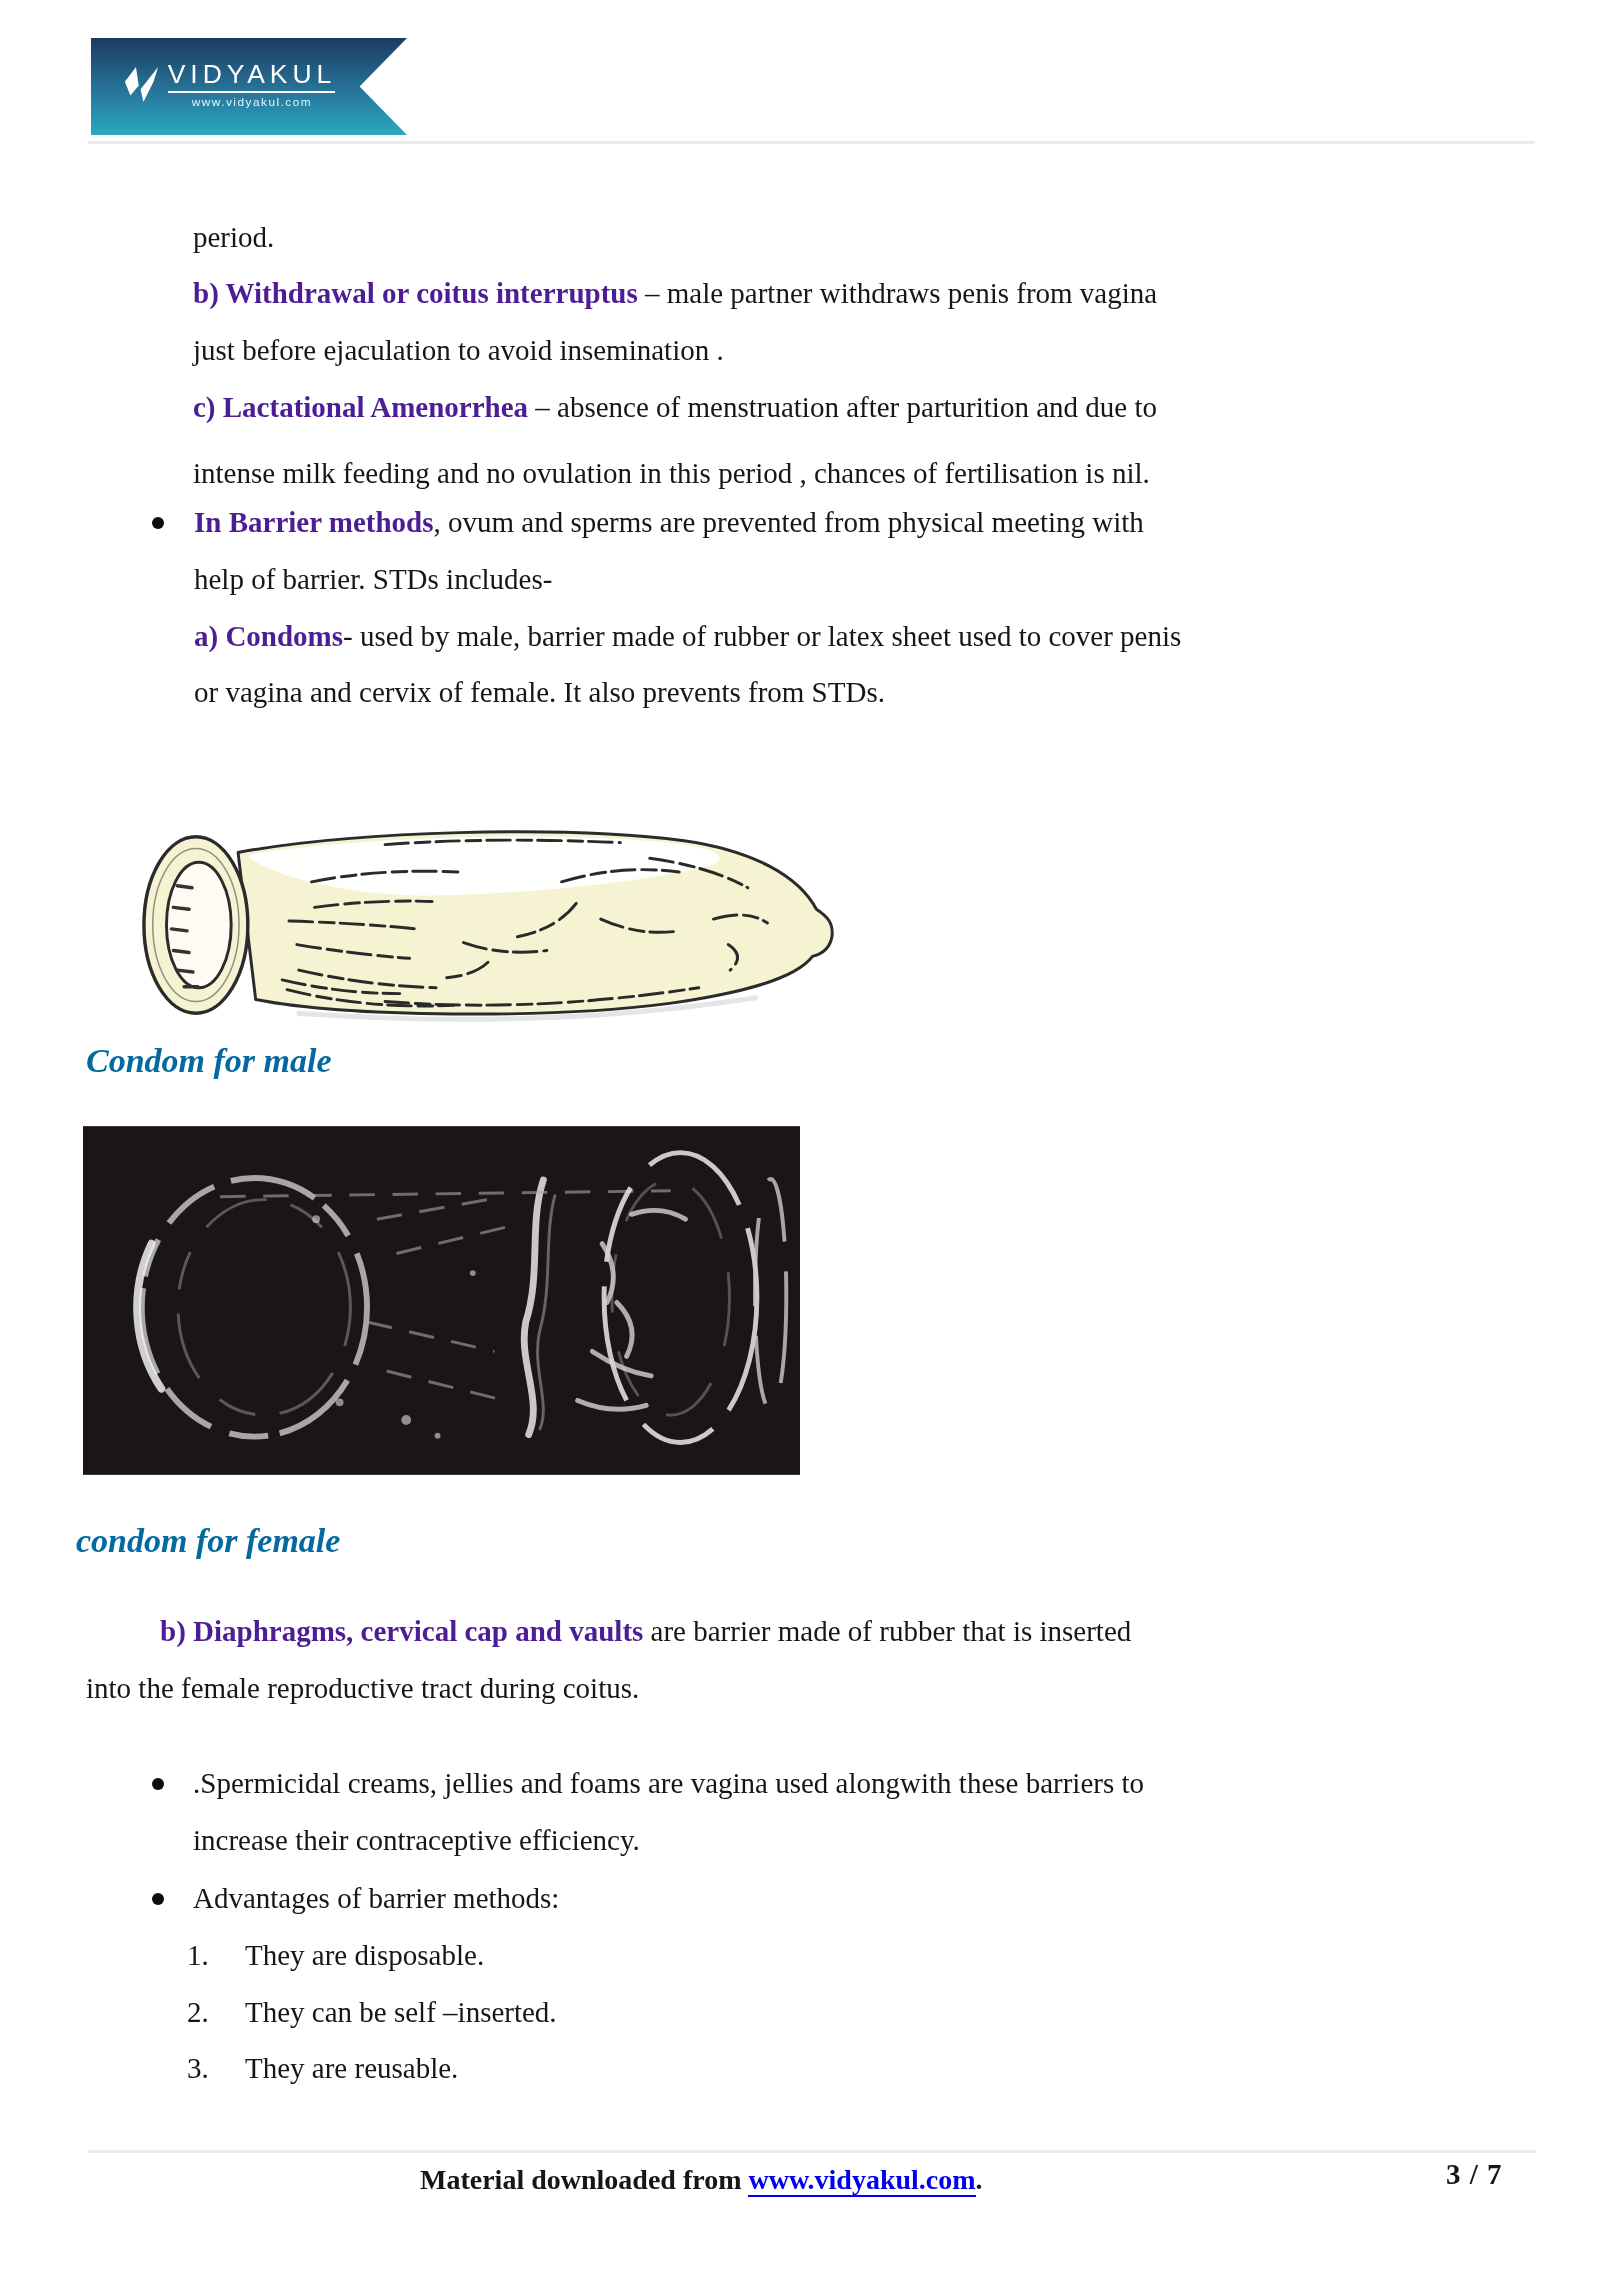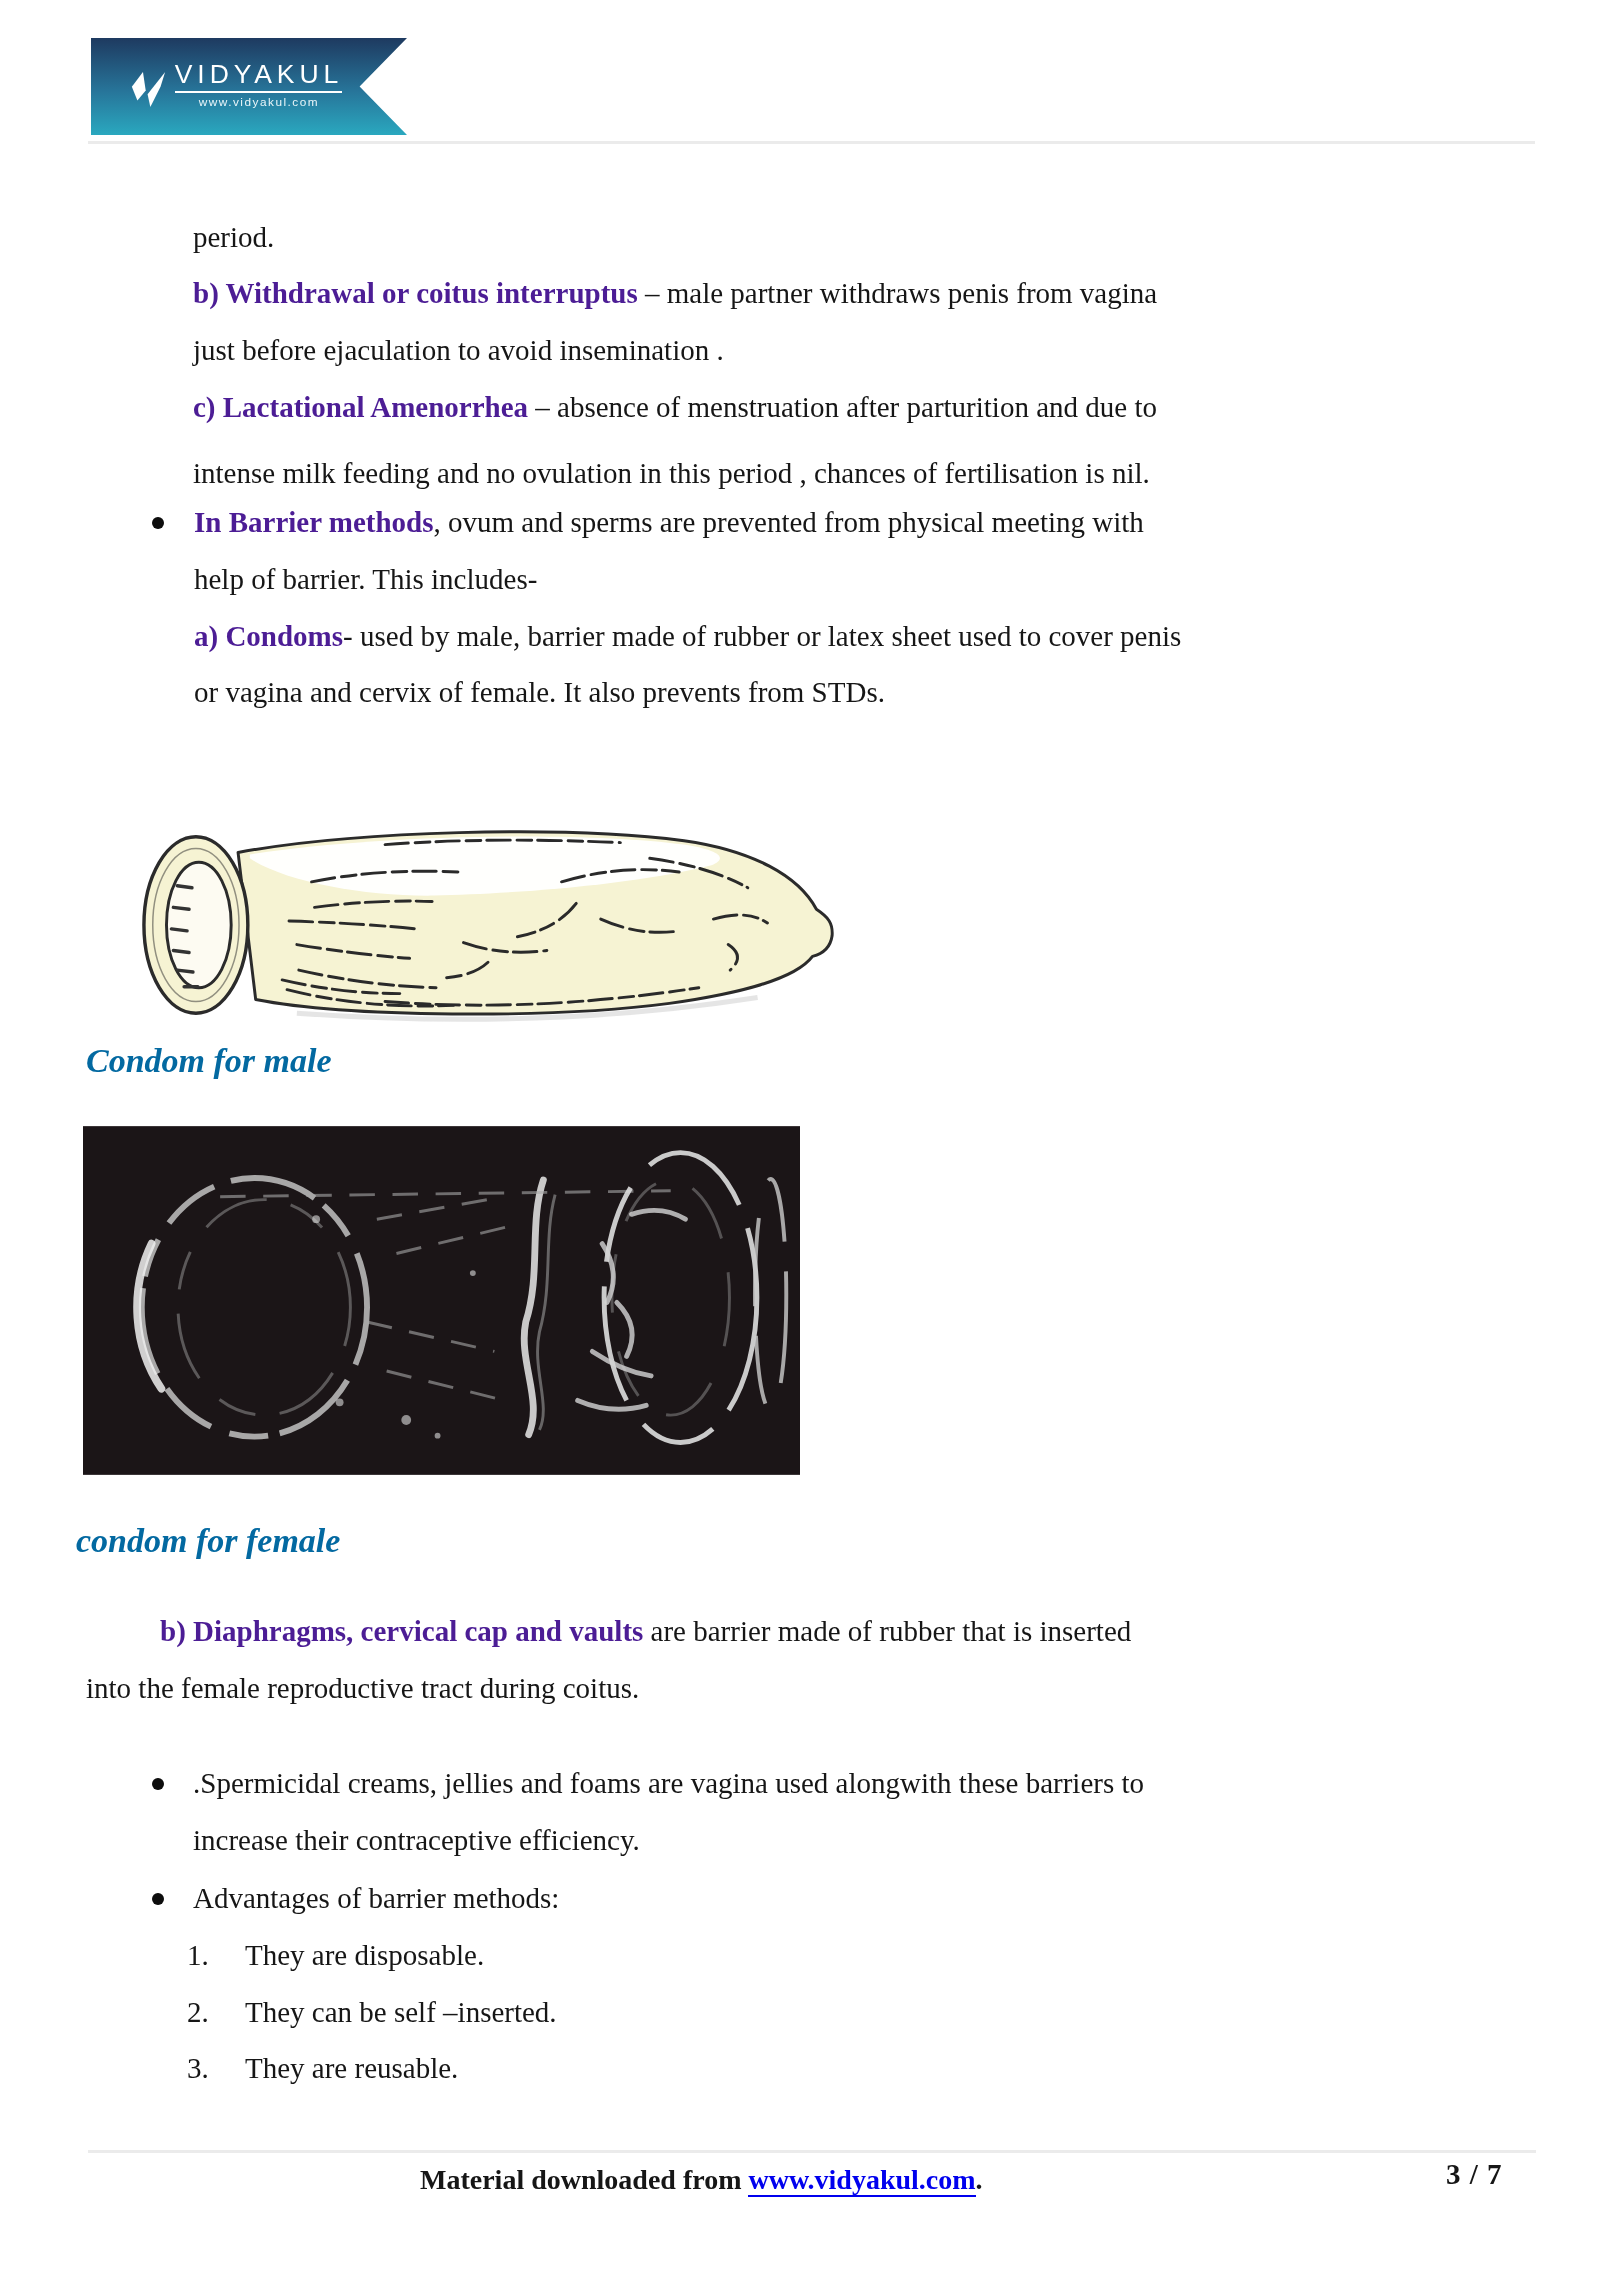--- a/index.html
+++ b/index.html
@@ -7,21 +7,21 @@
     width:1620px;height:2293px;position:relative;background:#ffffff;
     font-family:"Liberation Serif", serif;color:#161616;overflow:hidden;
   }
   .abs{position:absolute;}
   
   .banner{
     left:91px;top:38px;width:316px;height:97px;
     background:linear-gradient(180deg,#1e3a60 0%,#27759a 55%,#2aa8bf 100%);
     clip-path:polygon(0 0,100% 0,85% 50%,100% 100%,0 100%);
   }
-  .banner-inner{position:absolute;left:39px;top:21.6px;display:flex;align-items:flex-end;}
+  .banner-inner{position:absolute;left:32px;top:21.6px;display:flex;align-items:flex-start;}
   .logo-mark{width:37px;height:39px;margin-right:7.8px;margin-top:5.9px;}
   .logo-text{display:flex;flex-direction:column;align-items:center;}
   .brand{
     font-family:"Liberation Sans",sans-serif;color:#ffffff;font-size:26.5px;
     letter-spacing:4.9px;font-weight:400;line-height:29px;white-space:nowrap;
   }
   .brand-rule{width:167px;height:2px;background:#ffffff;margin-top:2px;}
   .brand-site{
     font-family:"Liberation Sans",sans-serif;color:#eaf6f9;font-size:11.8px;
     letter-spacing:1.5px;margin-top:2.9px;white-space:nowrap;
@@ -62,21 +62,21 @@
 <div class="abs hrule" style="left:88px;top:141px;width:1447px;"></div>
 
 <div class="abs tline" style="left:193px;top:218px;"><b></b><span>period.</span></div>
 <div class="abs tline" style="left:193px;top:274px;"><b>b) Withdrawal or coitus interruptus</b><span> – male partner withdraws penis from vagina</span></div>
 <div class="abs tline" style="left:193px;top:331px;"><b></b><span>just before ejaculation to avoid insemination .</span></div>
 <div class="abs tline" style="left:193px;top:388px;"><b>c) Lactational Amenorrhea</b><span> – absence of menstruation after parturition and due to</span></div>
 <div class="abs tline" style="left:193px;top:446px;margin-top:8px;"><b></b><span>intense milk feeding and no ovulation in this period , chances of fertilisation is nil.</span></div>
 
 <div class="abs dot" style="left:152px;top:517px;"></div>
 <div class="abs tline" style="left:194px;top:503px;"><b>In Barrier methods</b><span>, ovum and sperms are prevented from physical meeting with</span></div>
-<div class="abs tline" style="left:194px;top:560px;"><b></b><span>help of barrier. This includes-</span></div>
+<div class="abs tline" style="left:194px;top:560px;"><b></b><span>help of barrier. STDs includes-</span></div>
 <div class="abs tline" style="left:194px;top:617px;"><b>a) Condoms</b><span>- used by male, barrier made of rubber or latex sheet used to cover penis</span></div>
 <div class="abs tline" style="left:194px;top:673px;"><b></b><span>or vagina and cervix of female. It also prevents from STDs.</span></div>
 
 <svg class="abs" style="left:140px;top:825px;" width="698" height="199" viewBox="0 0 712 203">
 
   <path d="M 100 28 C 220 6, 430 0, 555 16 C 625 26, 672 52, 690 86 C 702 94, 707 100, 706 113 C 704 127, 694 132, 686 134 C 668 158, 610 172, 540 182 C 420 198, 210 196, 118 178 L 100 28 Z" fill="#f6f3d3" stroke="#2b2b2b" stroke-width="3" stroke-linejoin="round"></path>
 
   <path d="M 112 30 C 240 10, 450 6, 555 20 C 592 26, 600 34, 583 41 C 498 62, 380 70, 300 72 C 230 73, 148 58, 112 34 Z" fill="#ffffff" opacity="0.95"></path>
 
   <path d="M 160 192 q 250 18 470 -16" fill="none" stroke="#cfcfcf" stroke-width="5" opacity="0.55"></path>

